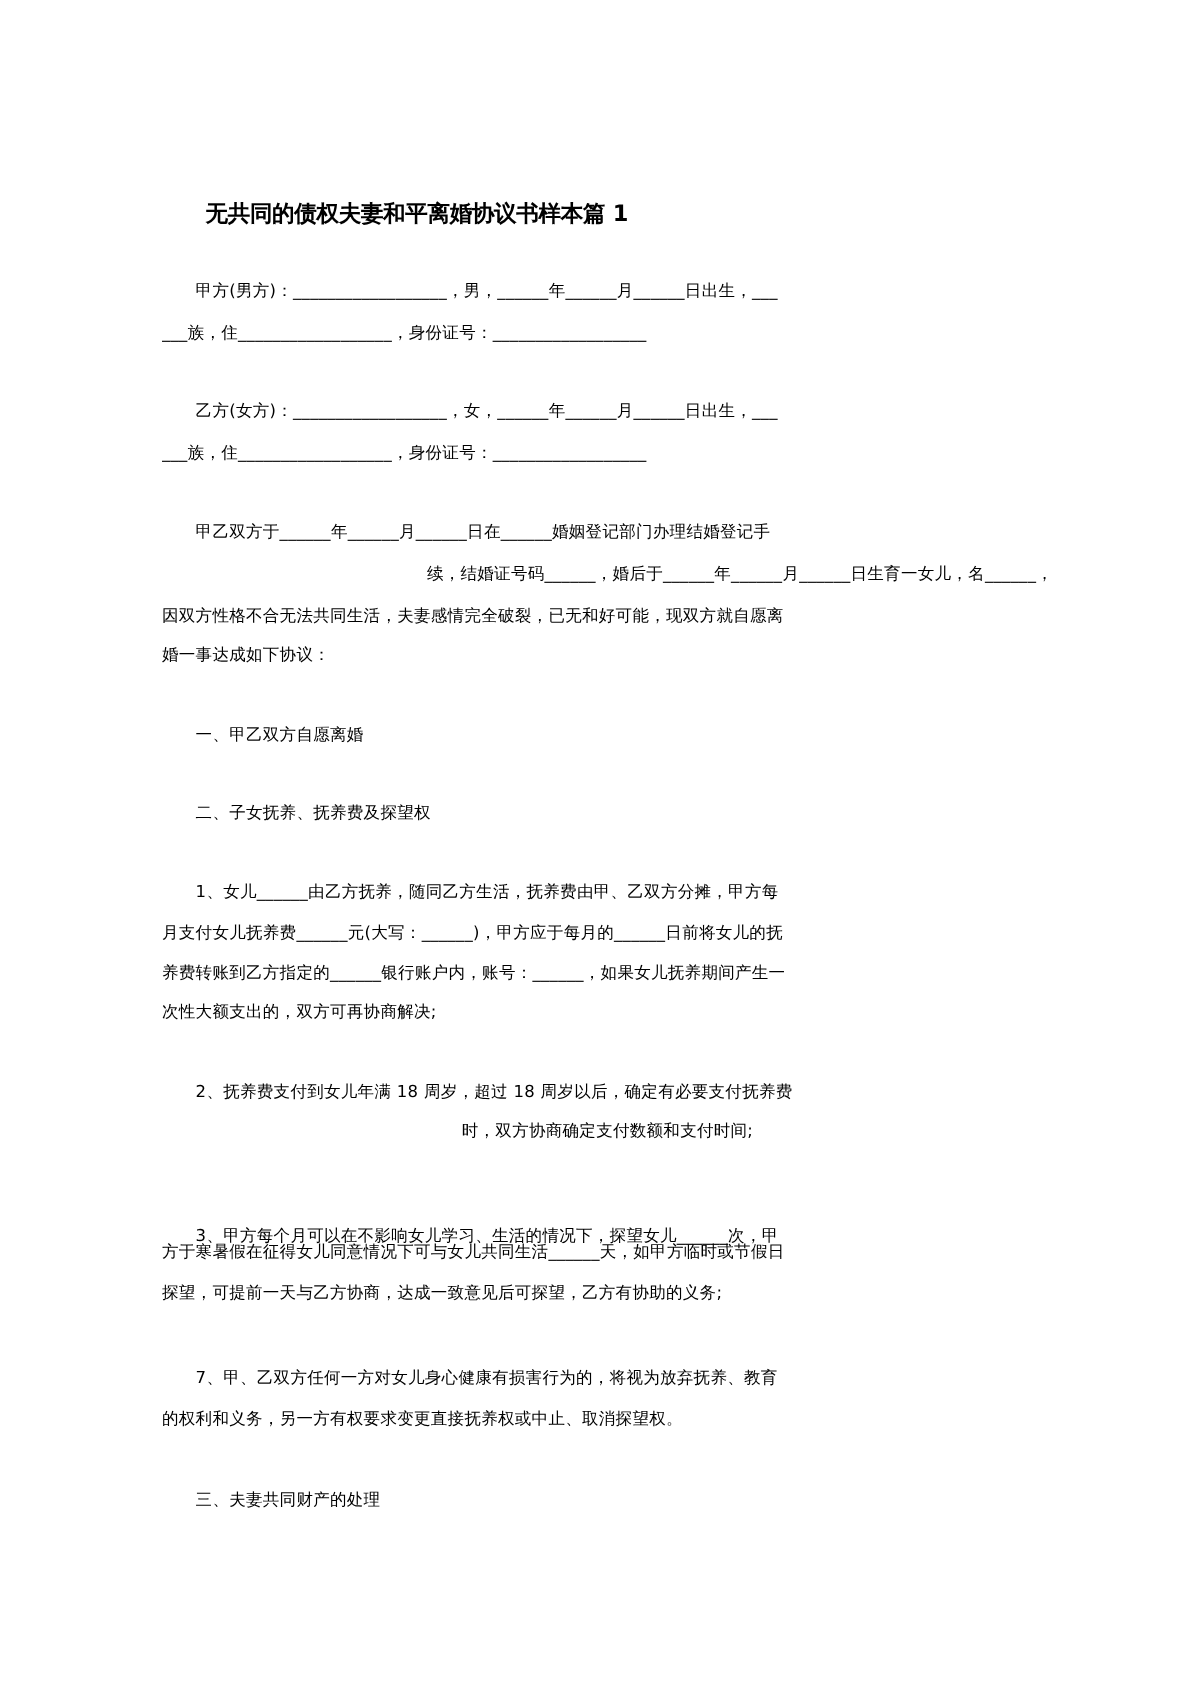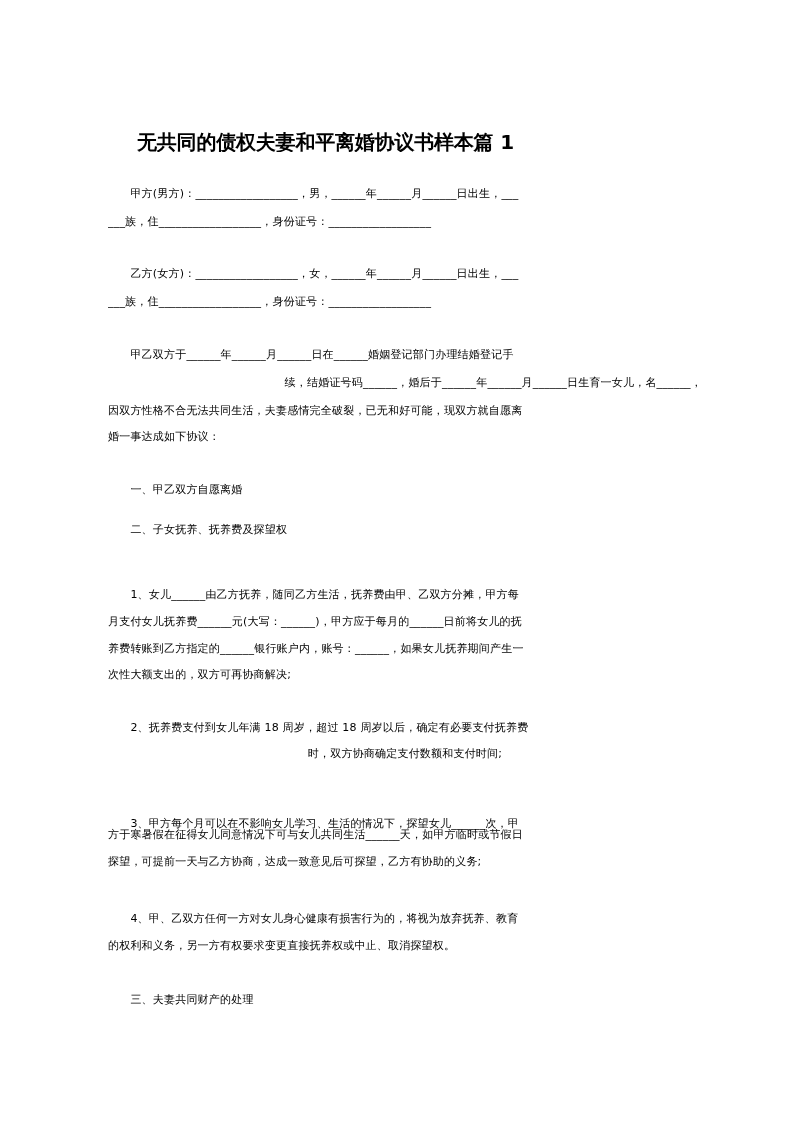--- a/index.html
+++ b/index.html
@@ -29,21 +29,21 @@
       width: 594px;
       font-size: 11px;
       line-height: 20px;
       white-space: nowrap;
       overflow: hidden;
       letter-spacing: 0.2px;
     }
     .title {
       left: 137px;
       font-weight: bold;
-      font-size: 20px;
+      font-size: 15px;
       letter-spacing: -0.2px;
     }
   </style>
 </head>
 <body>
 
 <div class="page">
   <div class="line title" style="top:132px;">无共同的债权夫妻和平离婚协议书样本篇 1</div>
 
   <div class="line" style="top:184px;">　　甲方(男方)：__________________，男，______年______月______日出生，___</div>
@@ -52,31 +52,31 @@
   <div class="line" style="top:264px;">　　乙方(女方)：__________________，女，______年______月______日出生，___</div>
   <div class="line" style="top:292px;">___族，住__________________，身份证号：__________________</div>
 
   <div class="line" style="top:345px;">　　甲乙双方于______年______月______日在______婚姻登记部门办理结婚登记手</div>
   <div class="line" style="top:373px;text-align:right;">续，结婚证号码______，婚后于______年______月______日生育一女儿，名______，</div>
   <div class="line" style="top:401px;">因双方性格不合无法共同生活，夫妻感情完全破裂，已无和好可能，现双方就自愿离</div>
   <div class="line" style="top:427px;">婚一事达成如下协议：</div>
 
   <div class="line" style="top:480px;">　　一、甲乙双方自愿离婚</div>
 
-  <div class="line" style="top:520px;">　　二、子女抚养、抚养费及探望权</div>
+  <div class="line" style="top:532px;">　　二、子女抚养、抚养费及探望权</div>
 
   <div class="line" style="top:585px;">　　1、女儿______由乙方抚养，随同乙方生活，抚养费由甲、乙双方分摊，甲方每</div>
   <div class="line" style="top:612px;">月支付女儿抚养费______元(大写：______)，甲方应于每月的______日前将女儿的抚</div>
   <div class="line" style="top:639px;">养费转账到乙方指定的______银行账户内，账号：______，如果女儿抚养期间产生一</div>
   <div class="line" style="top:665px;">次性大额支出的，双方可再协商解决;</div>
 
   <div class="line" style="top:718px;">　　2、抚养费支付到女儿年满 18 周岁，超过 18 周岁以后，确定有必要支付抚养费</div>
   <div class="line" style="top:744px;text-align:center;">时，双方协商确定支付数额和支付时间;</div>
 
   <div class="line" style="top:814px;">　　3、甲方每个月可以在不影响女儿学习、生活的情况下，探望女儿______次，甲</div>
   <div class="line" style="top:825px;">方于寒暑假在征得女儿同意情况下可与女儿共同生活______天，如甲方临时或节假日</div>
   <div class="line" style="top:852px;">探望，可提前一天与乙方协商，达成一致意见后可探望，乙方有协助的义务;</div>
 
-  <div class="line" style="top:909px;">　　4、甲、乙双方任何一方对女儿身心健康有损害行为的，将视为放弃抚养、教育</div>
+  <div class="line" style="top:909px;">　　7、甲、乙双方任何一方对女儿身心健康有损害行为的，将视为放弃抚养、教育</div>
   <div class="line" style="top:936px;">的权利和义务，另一方有权要求变更直接抚养权或中止、取消探望权。</div>
 
   <div class="line" style="top:990px;">　　三、夫妻共同财产的处理</div>
 </div>
 
 </body></html>

